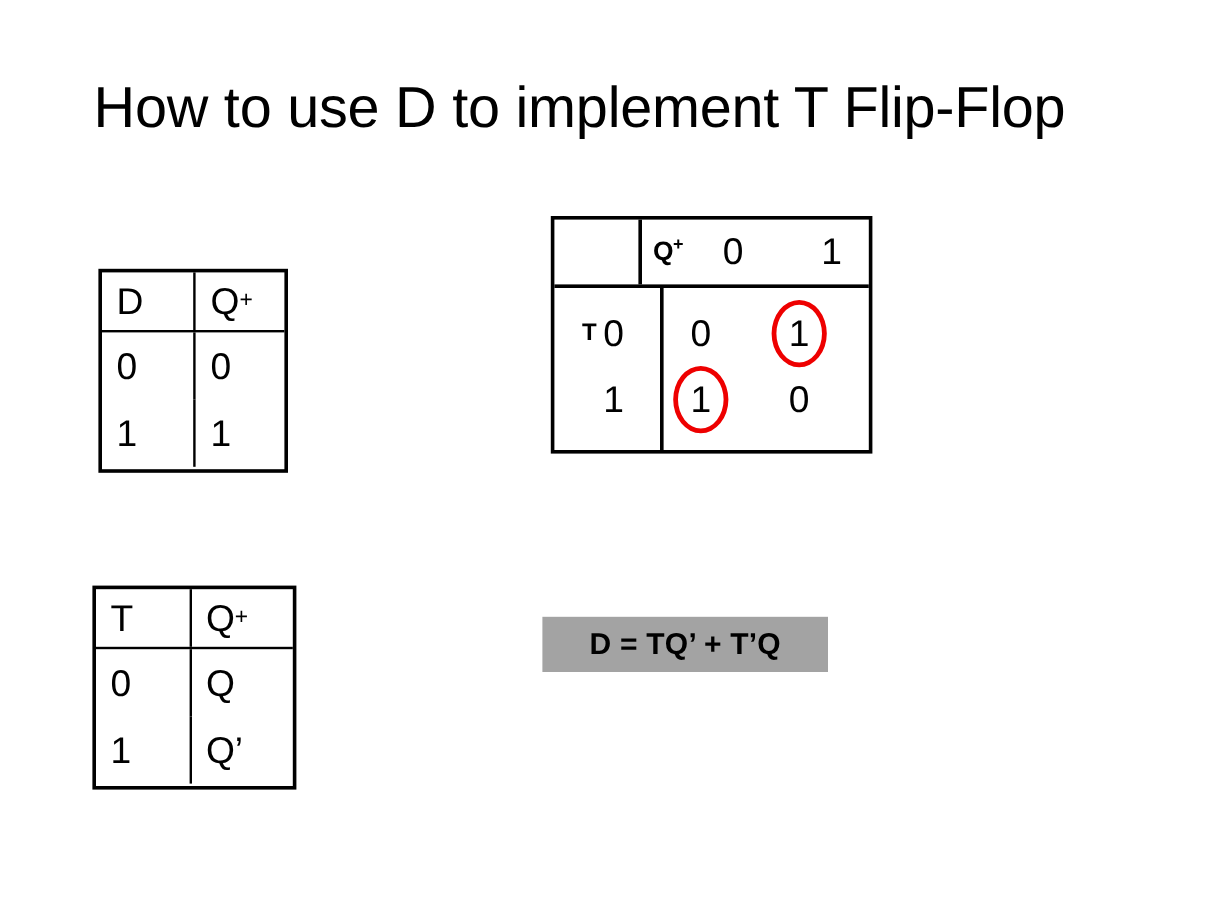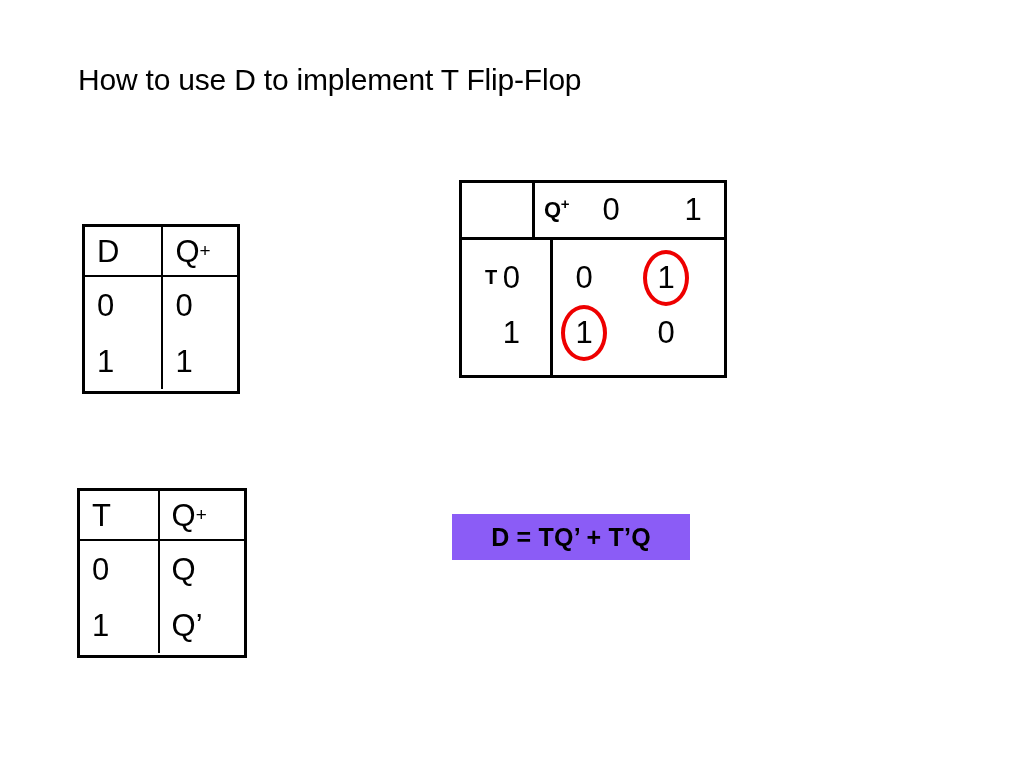--- a/index.html
+++ b/index.html
@@ -15,21 +15,21 @@
     overflow: hidden;
     font-family: "Liberation Sans", sans-serif;
     color: #000000;
   }
 
   
   .slide-title {
     position: absolute;
     left: 78px;
     top: 63px;
-    font-size: 30px;
+    font-size: 48px;
     font-weight: 400;
     letter-spacing: -0.2px;
     white-space: nowrap;
     color: #000000;
   }
 
   
   .truth-table {
     position: absolute;
     border: 3px solid #000000;
@@ -310,15 +310,15 @@
         </div>
         <div class="km-cell cc-1">
           <span>0</span>
         </div>
       </div>
 
     </div>
   </div>
 </div>
 
-<div id="equation-box" style="background: #8b5cf6; color: rgb(0, 0, 0); align-items: center;">
+<div id="equation-box" style="background: #a3a3a3; color: rgb(0, 0, 0); align-items: center;">
   <span class="eq-text">D = TQ’ + T’Q</span>
 </div>
 
 </body></html>

